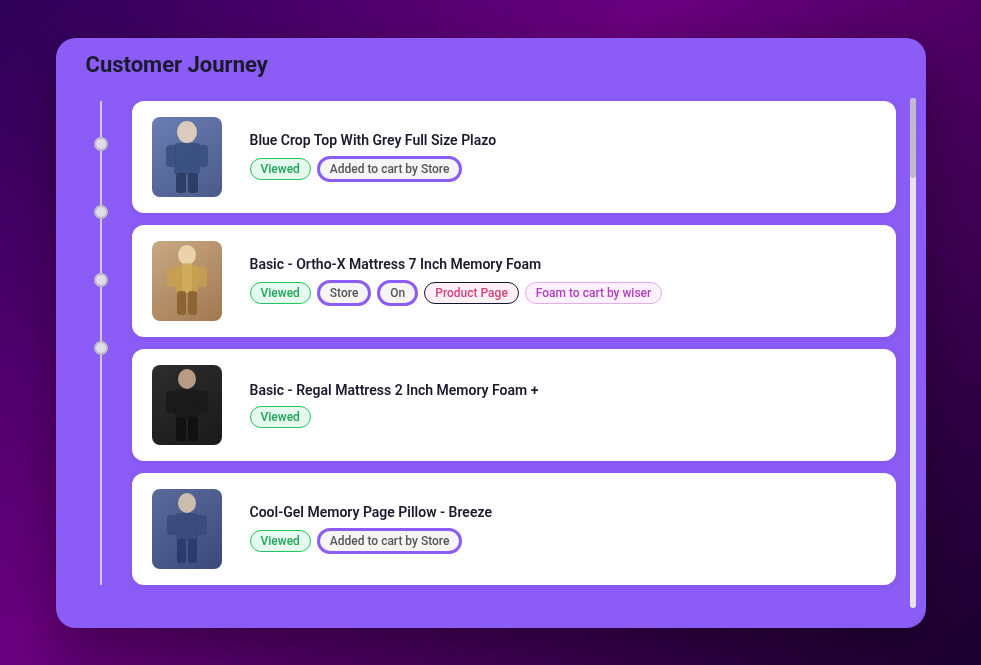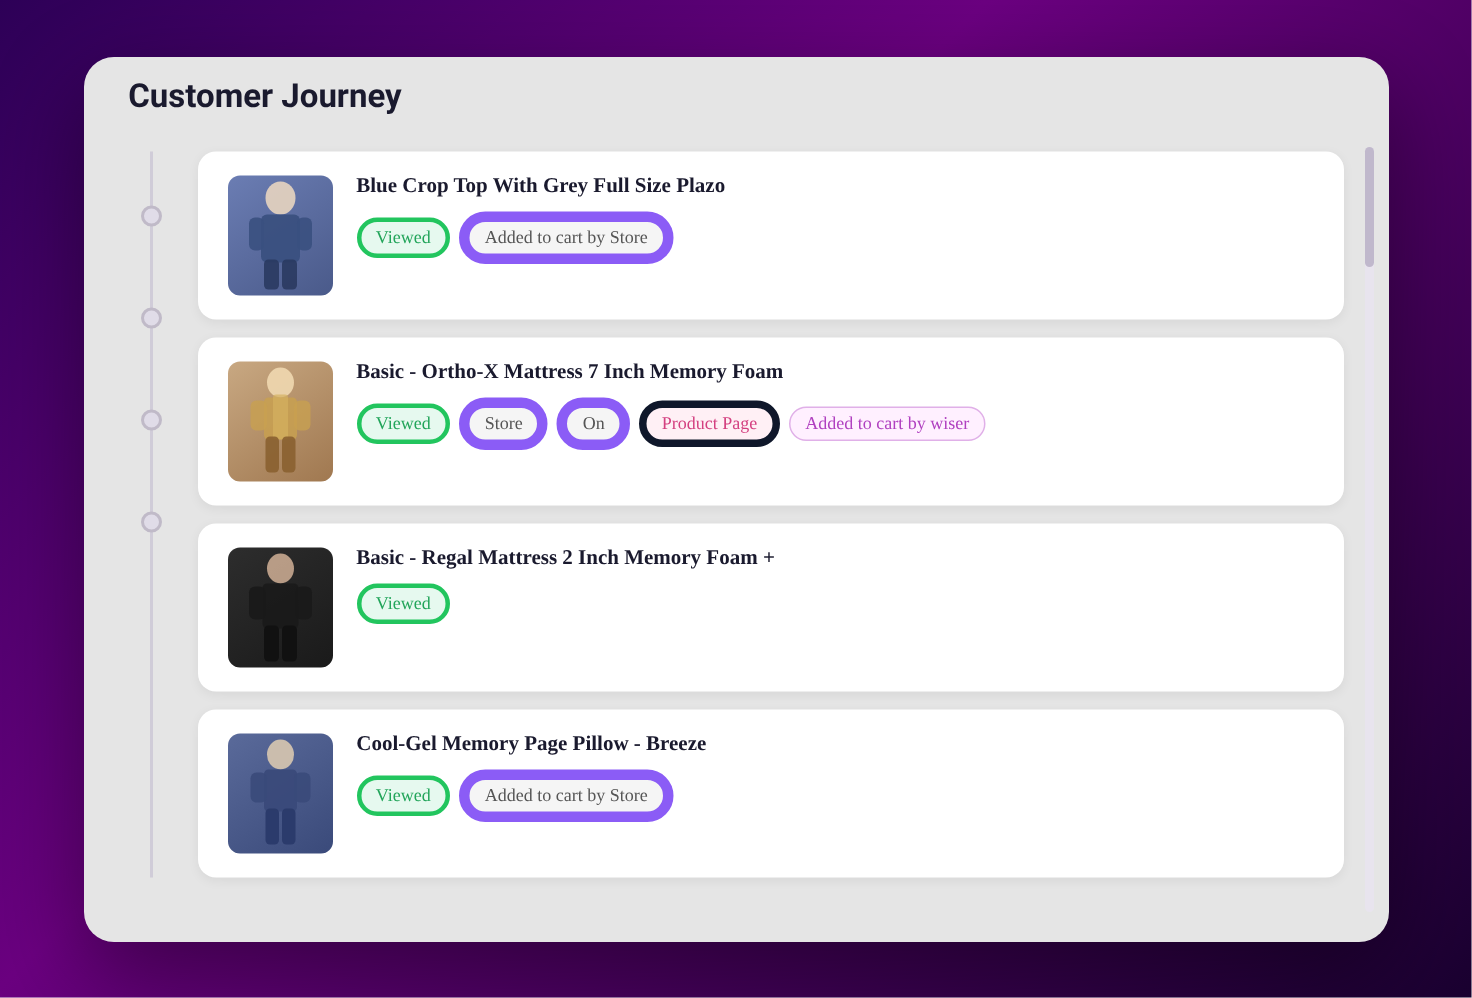--- a/index.html
+++ b/index.html
@@ -12,21 +12,21 @@
       width: 981px;
       height: 665px;
       background: linear-gradient(135deg, #2d0057 0%, #6b0080 40%, #1a0030 100%);
       display: flex;
       align-items: center;
       justify-content: center;
       font-family: -apple-system, BlinkMacSystemFont, 'Segoe UI', Roboto, sans-serif;
     }
 
     .outer-card {
-      background: #e5e5e5;
+      background: #8b5cf6;
       border-radius: 20px;
       width: 870px;
       height: 590px;
       padding: 14px 30px 30px 30px;
       box-shadow: 0 20px 60px rgba(0,0,0,0.4);
       position: relative;
     }
 
     .page-title {
       font-size: 22px;
@@ -78,24 +78,23 @@
       flex-direction: column;
       gap: 12px;
       margin-left: 16px;
     }
 
     .journey-card {
       background: #ffffff;
       border-radius: 12px;
       padding: 16px 20px;
       display: flex;
-      align-items: flex-start;
-      gap: 16px;
+      align-items: center;
+      gap: 28px;
       box-shadow: 0 2px 8px rgba(0,0,0,0.06);
-      font-family: Liberation Serif, serif;
     }
 
     .product-image {
       width: 70px;
       height: 80px;
       border-radius: 8px;
       background: #e8e4ed;
       overflow: hidden;
       flex-shrink: 0;
       display: flex;
@@ -132,33 +131,33 @@
       align-items: center;
       padding: 3px 10px;
       border-radius: 20px;
       font-size: 12px;
       font-weight: 500;
     }
 
     .tag-viewed {
       background: #e6f9ef;
       color: #22a55a;
-      border: 3px solid #22c55e;
+      border: 1px solid #22c55e;
     }
 
     .tag-plain {
       background: #f5f5f5;
       color: #555;
-      border: 7px solid #8b5cf6;
+      border: 3px solid #8b5cf6;
     }
 
     .tag-pink {
       background: #fff0f5;
       color: #d44080;
-      border: 5px solid #0f172a;
+      border: 1px solid #0f172a;
     }
 
     .tag-purple-outline {
       background: #fff0ff;
       color: #b040c0;
       border: 1px solid #e0b0e8;
     }
 
     .scrollbar {
       position: absolute;
@@ -235,21 +234,21 @@
             <rect x="36" y="50" width="9" height="24" rx="3" fill="#8a6030" opacity="0.9"></rect>
           </svg>
         </div>
         <div class="product-info">
           <div class="product-name">Basic - Ortho-X Mattress 7 Inch Memory Foam</div>
           <div class="tags-row">
             <span class="tag tag-viewed">Viewed</span>
             <span class="tag tag-plain">Store</span>
             <span class="tag tag-plain">On</span>
             <span class="tag tag-pink">Product Page</span>
-            <span class="tag tag-purple-outline">Added to cart by wiser</span>
+            <span class="tag tag-purple-outline">Foam to cart by wiser</span>
           </div>
         </div>
       </div>
 
       <div class="journey-card">
         <div class="product-image img3">
           <svg class="figure-svg" viewBox="0 0 70 80" xmlns="http://www.w3.org/2000/svg">
             <ellipse cx="35" cy="14" rx="9" ry="10" fill="#c8a890" opacity="0.9"></ellipse>
             <rect x="23" y="24" width="24" height="30" rx="3" fill="#1a1a1a" opacity="0.95"></rect>
             <rect x="14" y="26" width="11" height="22" rx="4" fill="#1a1a1a" opacity="0.9"></rect>

